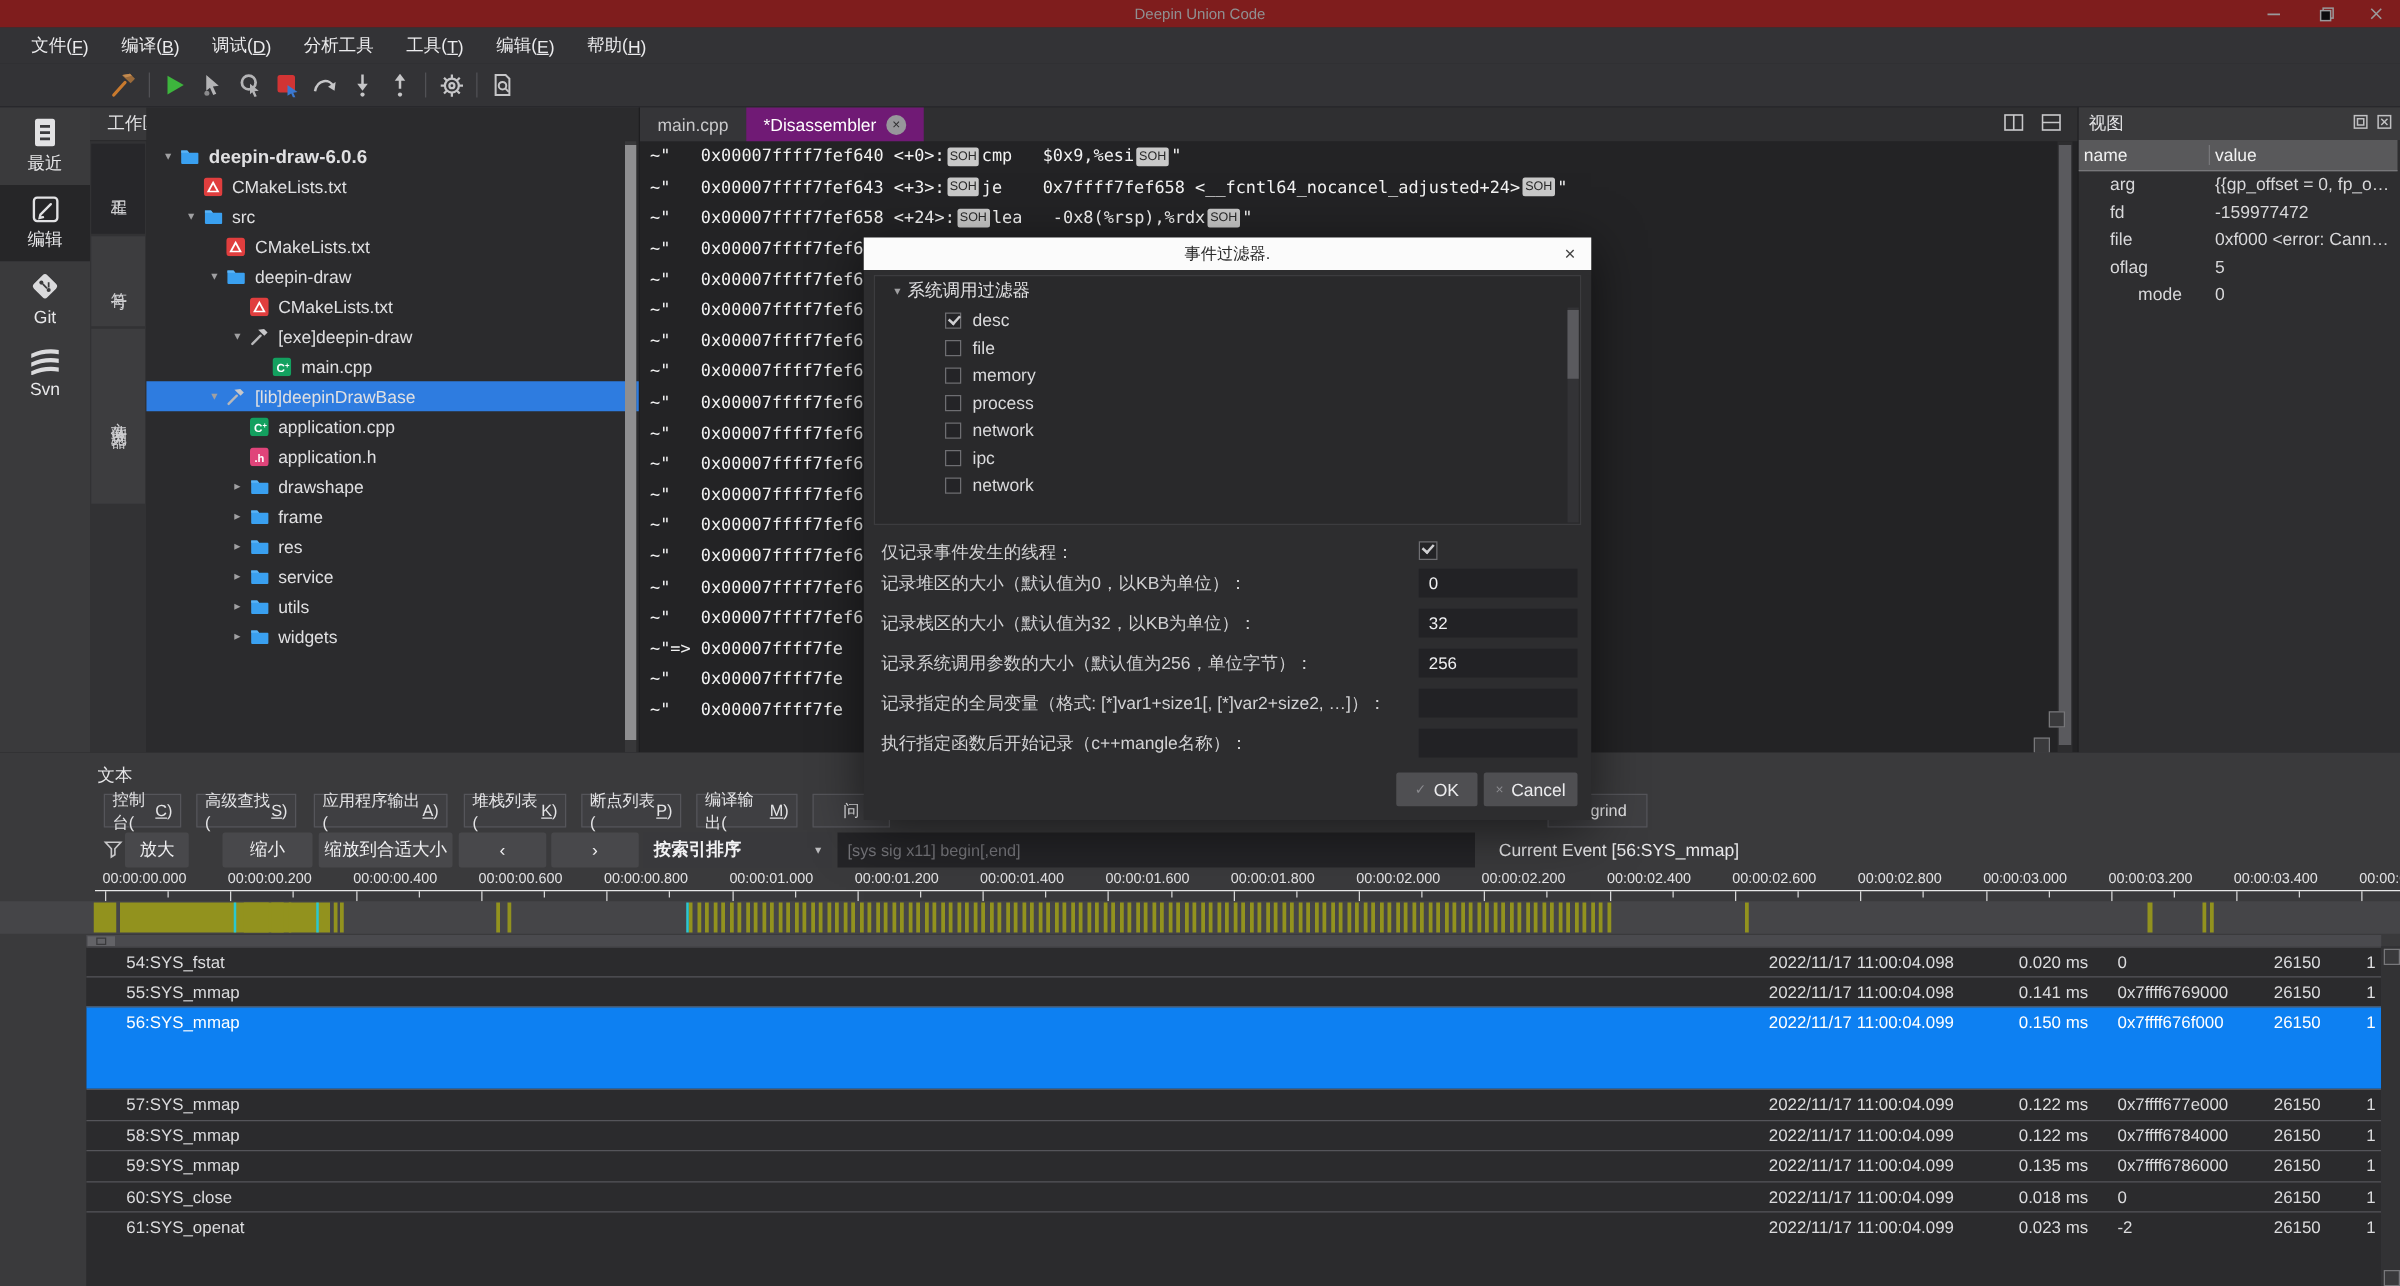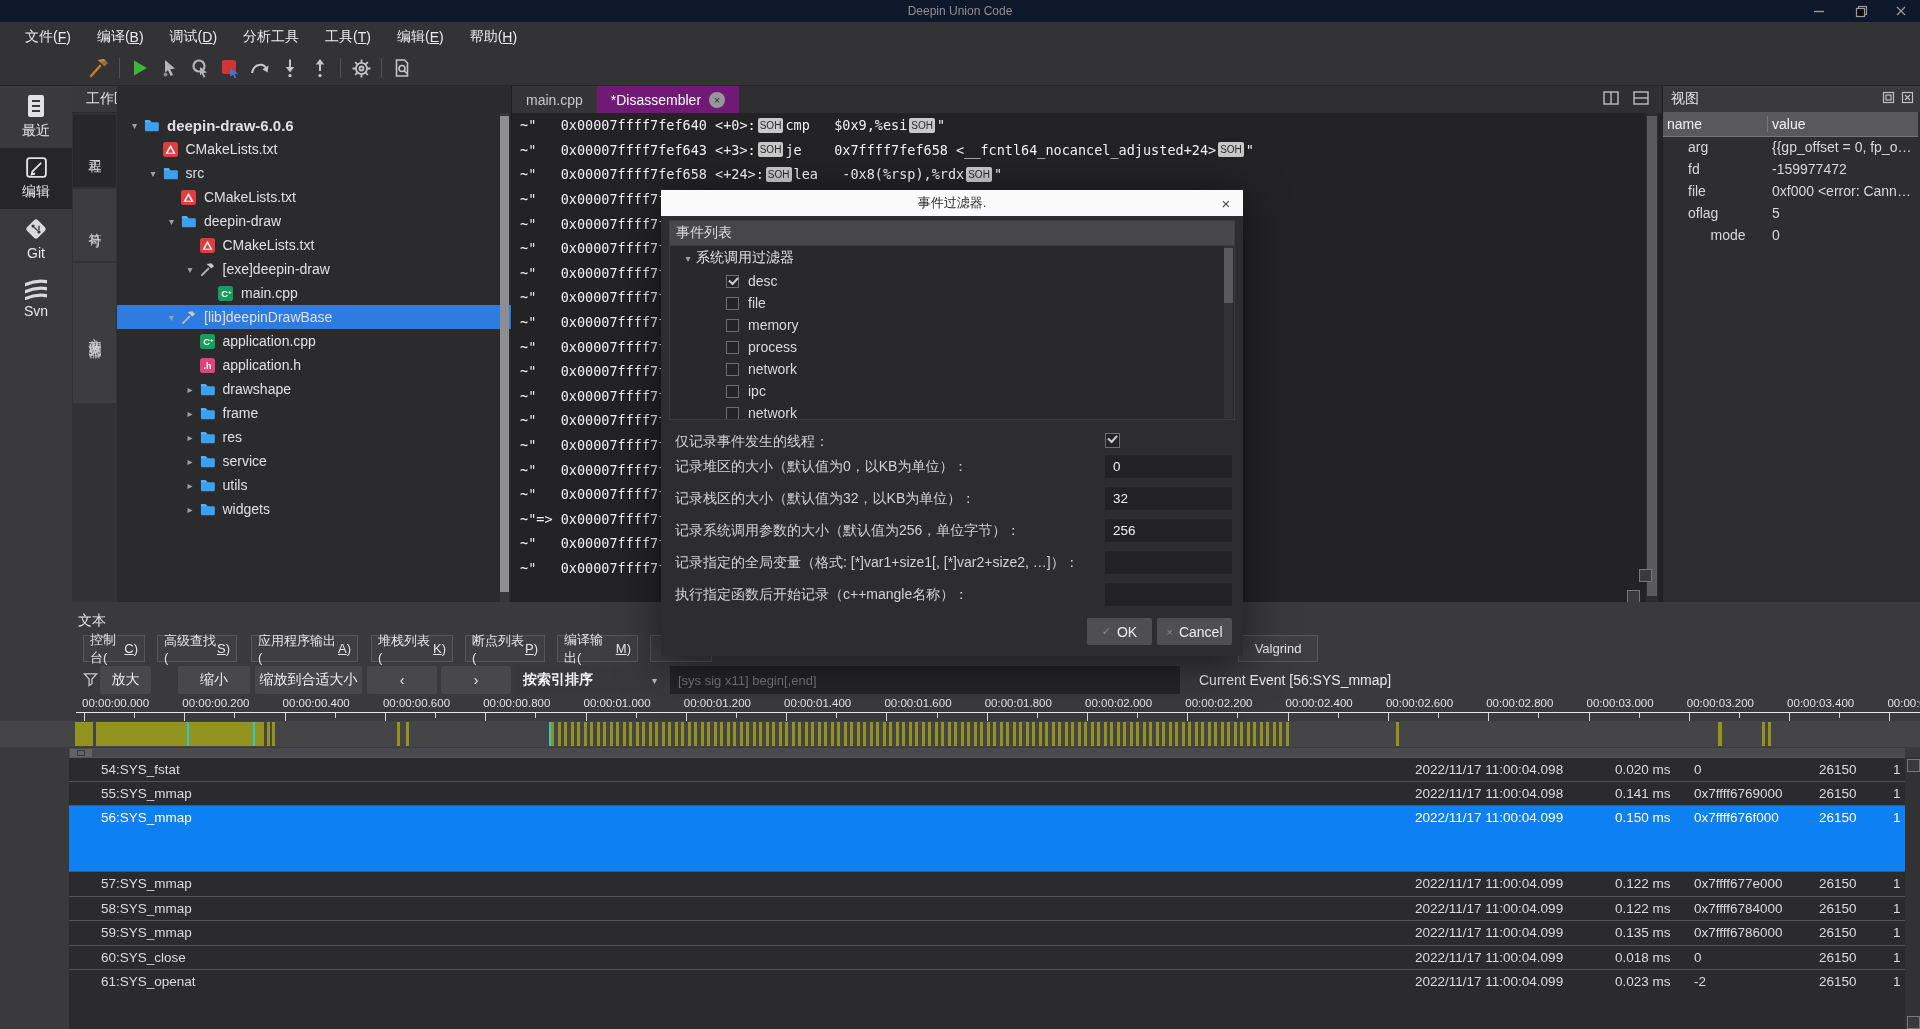--- a/index.html
+++ b/index.html
@@ -4,21 +4,21 @@
 <style>
   html,body{margin:0;padding:0}
   body{width:1920px;height:1029px;position:relative;overflow:hidden;background:#2d2d2f;
        font-family:"Liberation Sans","DejaVu Sans",sans-serif;color:#e3e3e5;font-size:14px}
   .abs{position:absolute}
   u{text-decoration:underline}
   .ico{display:inline-flex;align-items:center;justify-content:center}
   .ico svg{display:block}
 
   
-  #titlebar{left:0;top:0;width:1920px;height:22px;background:#0f172a;display:flex;align-items:center;justify-content:center}
+  #titlebar{left:0;top:0;width:1920px;height:22px;background:#7f1d1d;display:flex;align-items:center;justify-content:center}
   #titlebar .title{color:#909092;font-size:12px}
   .winbtn{position:absolute;top:3px;width:26px;height:16px;display:flex;align-items:center;justify-content:center}
 
   
   #menubar{left:0;top:22px;width:1920px;height:29px;background:#333336;display:flex;align-items:center;padding-left:12px;box-sizing:border-box}
   .menu-item{padding:0 13px;height:29px;display:flex;align-items:center;color:#ececee;font-size:14px}
 
   
   #toolbar{left:0;top:51px;width:1920px;height:35px;background:#333336;border-bottom:1px solid #26262a;display:flex;align-items:center;padding-left:84px;box-sizing:border-box}
   .tb-icon{width:30px;height:26px;display:flex;align-items:center;justify-content:center}
@@ -95,21 +95,21 @@
   #hscroll{position:absolute;left:69px;top:146px;width:1836px;height:10px;background:#4a4a4e}
   #hscroll-handle{position:absolute;left:1px;top:1px;width:22px;height:8px;background:#636367;display:flex;align-items:center;justify-content:center}
   #hscroll-handle i{display:block;width:6px;height:4px;border:1px solid #3a3a3c}
   #event-table{position:absolute;left:69px;top:155px;width:1836px;height:272px;background:#2b2b2d;overflow:hidden}
   .ev-row{position:absolute;left:0;width:1836px;border-top:1px solid #55555a;box-sizing:border-box;color:#dcdcde;font-size:13.5px}
   .ev-row.selected{background:#0d80f2;color:#ffffff}
   .ev-cell{position:absolute;top:4px;white-space:nowrap}
   #ev-scroll{position:absolute;left:1905px;top:155px;width:15px;height:274px;background:#323234}
 
   
-  #dialog{left:661px;top:190px;width:582px;height:466px;background:#2d2d2f;box-shadow:0 8px 40px rgba(0,0,0,.55);z-index:50}
+  #dialog{left:691px;top:190px;width:582px;height:466px;background:#2d2d2f;box-shadow:0 8px 40px rgba(0,0,0,.55);z-index:50}
   #dialog-titlebar{position:absolute;left:0;top:0;width:582px;height:26px;background:#fbfbfb;display:flex;align-items:center;justify-content:center}
   #dialog-title{color:#2a2a2a;font-size:13px}
   #dialog-close{position:absolute;right:8px;top:4px;width:18px;height:18px;color:#444;display:flex;align-items:center;justify-content:center;font-size:15px}
   #evt-list{position:absolute;left:8px;top:30px;width:566px;height:200px;background:#29292b;border:1px solid #3c3c3f;box-sizing:border-box;overflow:hidden}
   #evt-list-header{height:24px;background:#47474a;display:flex;align-items:center;padding-left:6px;color:#dddddf;border-bottom:1px solid #3c3c3f}
   .evt-root{display:flex;align-items:center;height:24px;padding-left:10px;color:#e0e0e2}
   .evt-root .tree-arrow{flex:0 0 16px;width:16px}
   .evt-item{display:flex;align-items:center;height:22px;padding-left:56px;color:#dadadc}
   .cb{width:13px;height:13px;border:1px solid #6e6e72;background:#242427;margin-right:9px;position:relative;box-sizing:border-box}
   .cb.checked::after{content:"";position:absolute;left:2px;top:1px;width:7px;height:4px;border-left:2px solid #cfcfd2;border-bottom:2px solid #cfcfd2;transform:rotate(-48deg)}
@@ -870,21 +870,20 @@
     <div class="grip abs" style="left:2px;top:259px"></div>
   </div>
 </div>
 
 <div class="abs" id="dialog">
   <div id="dialog-titlebar">
     <span id="dialog-title">事件过滤器.</span>
     <span id="dialog-close">×</span>
   </div>
   <div id="evt-list">
-    <div id="evt-list-header">事件列表</div>
     <div id="evt-tree">
         <div class="evt-root">
           <span class="tree-arrow">▾</span>
                   <span>系统调用过滤器</span>
         </div>
         <div class="evt-item">
           <span class="cb checked"></span>
                  <span>desc</span>
         </div>
         <div class="evt-item">

